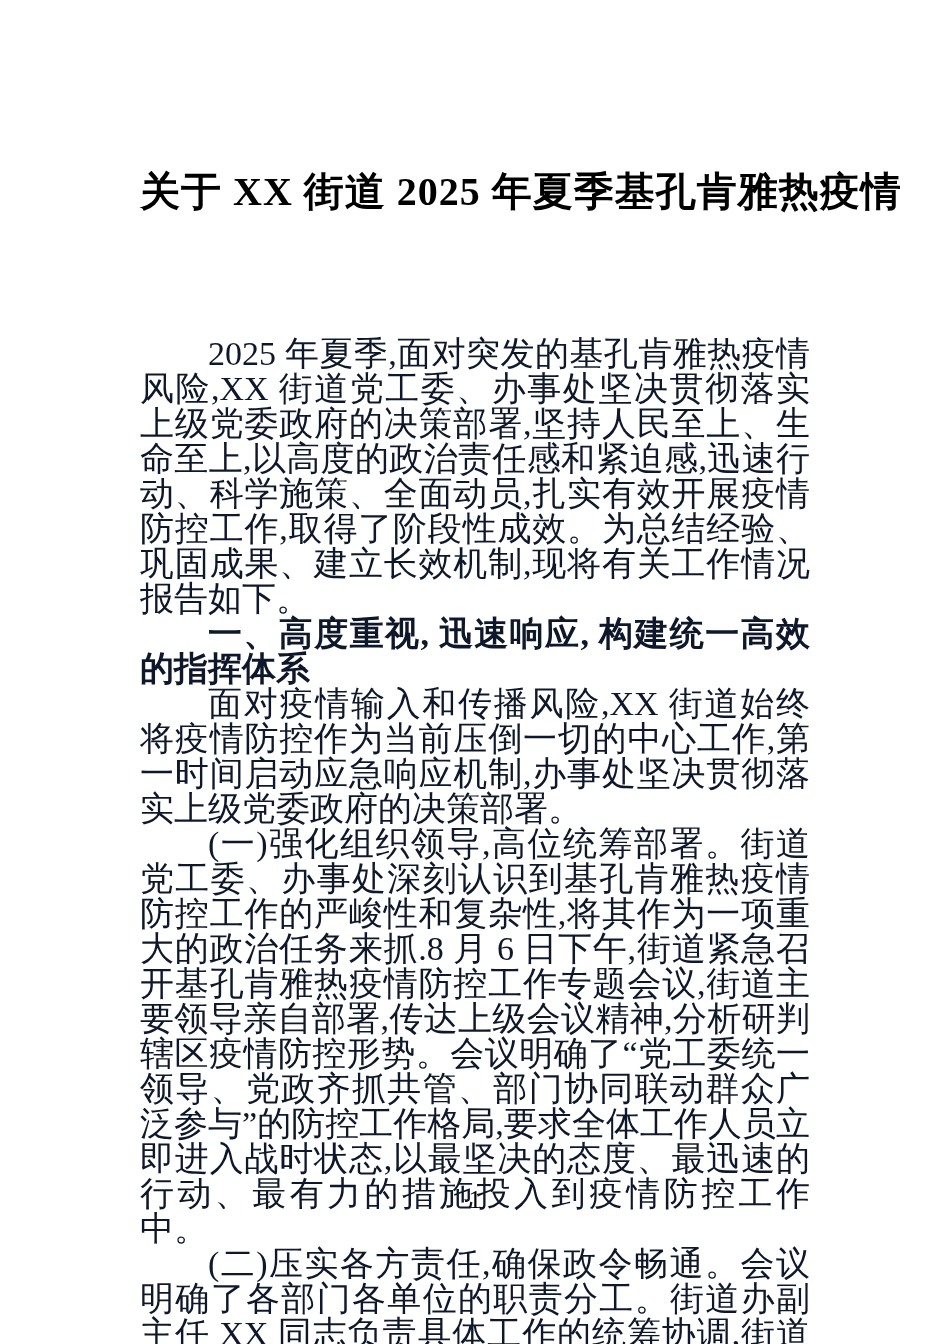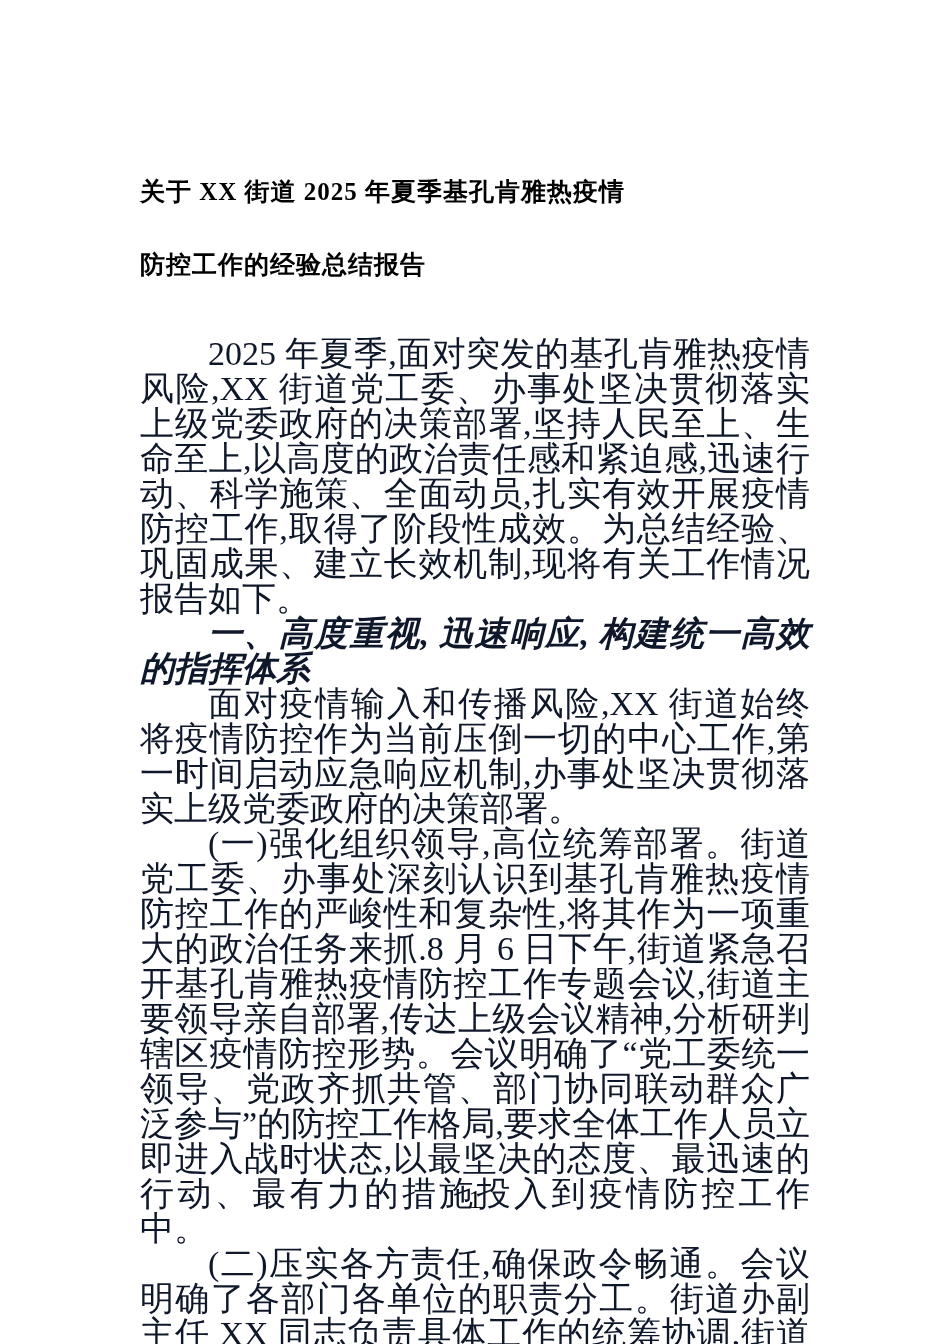--- a/index.html
+++ b/index.html
@@ -15,23 +15,23 @@
       color: #000000;
       font-family: "Liberation Serif", sans-serif;
       overflow: hidden;
     }
     .title {
       position: absolute;
       top: 155px;
       left: 140px;
       width: 670px;
       margin: 0;
-      font-size: 25px;
+      font-size: 40px;
       font-weight: 700;
-      text-align: left;
+      text-align: right;
       color: #000000;
     }
     .title-line {
       display: block;
       line-height: 73px;
       letter-spacing: 1px;
       white-space: nowrap;
     }
     .doc-body {
       position: absolute;
@@ -43,41 +43,39 @@
       text-align: justify;
       text-justify: inter-ideograph;
       color: #0f172a;
     }
     .para {
       margin: 0;
       text-indent: 2em;
     }
     .para.heading {
       font-weight: 700;
-      font-style: italic;
     }
     .page-number {
       position: absolute;
       top: 1182px;
       left: 0;
       width: 100%;
       text-align: center;
       font-size: 26px;
       line-height: 35px;
       color: #000000;
     }
   </style>
 </head>
 <body>
 
 <div class="page">
 
   <h1 class="title">
     <span class="title-line">关于 XX 街道 2025 年夏季基孔肯雅热疫情</span>
-    <span class="title-line">防控工作的经验总结报告</span>
   </h1>
 
   <div class="doc-body">
     <p class="para">2025 年夏季,面对突发的基孔肯雅热疫情风险,XX 街道党工委、办事处坚决贯彻落实上级党委政府的决策部署,坚持人民至上、生命至上,以高度的政治责任感和紧迫感,迅速行动、科学施策、全面动员,扎实有效开展疫情防控工作,取得了阶段性成效。为总结经验、巩固成果、建立长效机制,现将有关工作情况报告如下。</p>
     <p class="para heading">一、高度重视, 迅速响应, 构建统一高效的指挥体系</p>
     <p class="para">面对疫情输入和传播风险,XX 街道始终将疫情防控作为当前压倒一切的中心工作,第一时间启动应急响应机制,办事处坚决贯彻落实上级党委政府的决策部署。</p>
     <p class="para">(一)强化组织领导,高位统筹部署。街道党工委、办事处深刻认识到基孔肯雅热疫情防控工作的严峻性和复杂性,将其作为一项重大的政治任务来抓.8 月 6 日下午,街道紧急召开基孔肯雅热疫情防控工作专题会议,街道主要领导亲自部署,传达上级会议精神,分析研判辖区疫情防控形势。会议明确了“党工委统一领导、党政齐抓共管、部门协同联动群众广泛参与”的防控工作格局,要求全体工作人员立即进入战时状态,以最坚决的态度、最迅速的行动、最有力的措施投入到疫情防控工作中。</p>
     <p class="para">(二)压实各方责任,确保政令畅通。会议明确了各部门各单位的职责分工。街道办副主任 XX 同志负责具体工作的统筹协调,街道党工委副书记、办事处主任 XX 同志对整体工作提出“提高政治站位、压实首诊责任、加强宣传发动”三点明确要求。会议要求辖区内各社区卫生服务中心</p>
   </div>
 

